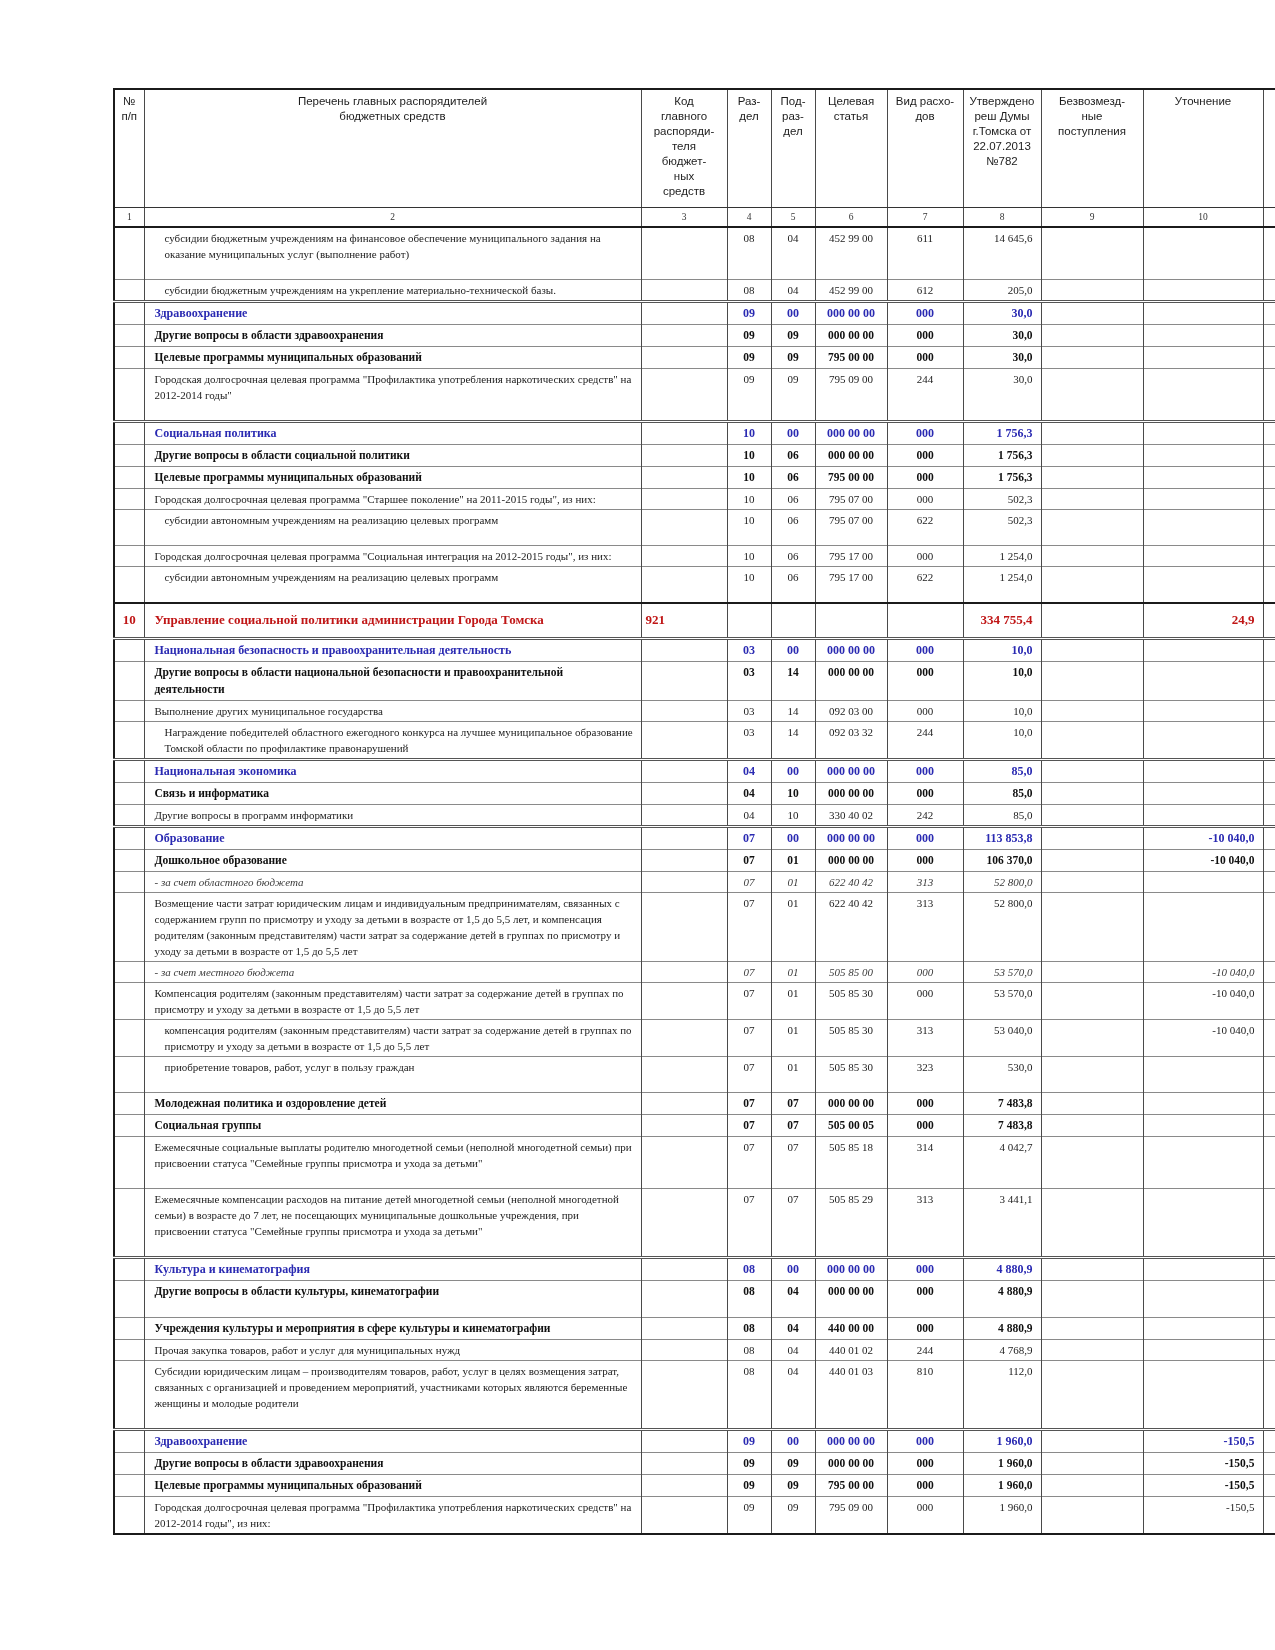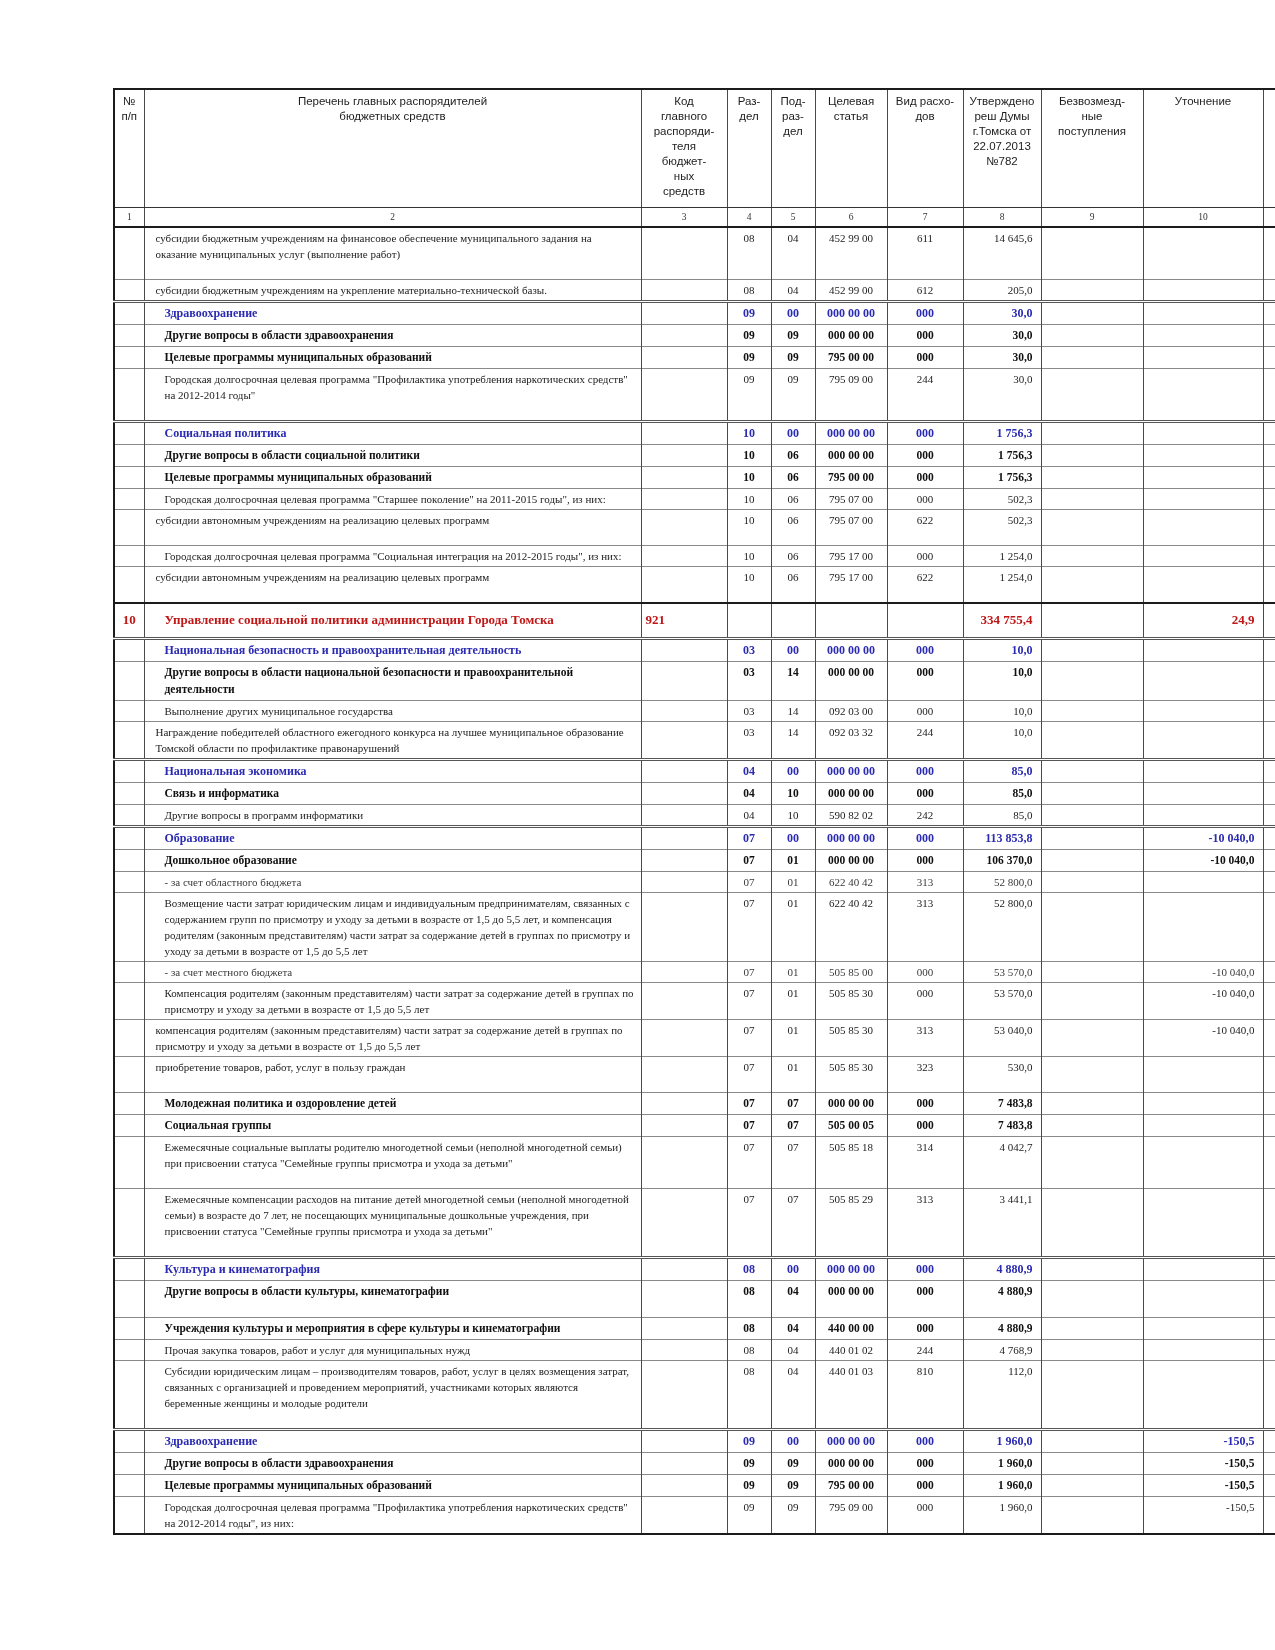--- a/index.html
+++ b/index.html
@@ -61,42 +61,43 @@
     padding:1px 2px;
     border-top:1px solid #333;
     border-bottom:2px solid #1b1b1b;
   }
   
   tbody tr{border-top:1px solid #8a8a8a;}
   tbody tr.section{border-top:3px double #555;}
   tbody tr.grand{border-top:2px solid #1b1b1b;border-bottom:2px solid #1b1b1b;}
 
   td.c-num{text-align:center;padding-left:1px;padding-right:1px;}
-  td.c-name{padding-left:20px;padding-right:6px;}
+  td.c-name{padding-left:10px;padding-right:6px;}
   td.c-code{text-align:left;}
   td.c-mid{text-align:center;}
   td.c-money{text-align:right;padding-right:8px;}
   td.c-stub{padding:0;}
 
-  tr.ind td.c-name{padding-left:11px;}
+  tr.ind td.c-name{padding-left:20px;}
   tr.pad td{padding-bottom:17px;}
 
   tr.section td{
     color:#2a2ab2;
     font-weight:bold;
     font-size:12px;
     line-height:17px;
   }
   tr.sub td{
     color:#101010;
     font-weight:bold;
     font-size:11.5px;
     line-height:17px;
   }
   tr.italic td{
+    font-style:italic;
     color:#3a3a3a;
   }
   tr.grand td{
     color:#c01616;
     font-weight:bold;
     font-size:13px;
     line-height:19px;
     padding-top:6px;
     padding-bottom:8px;
   }
@@ -425,21 +426,21 @@
           <td class="c-money"></td>
           <td class="c-money"></td>
           <td class="c-stub"></td>
         </tr>
         <tr class="detail">
           <td class="c-num"></td>
           <td class="c-name">Другие вопросы в программ информатики</td>
           <td class="c-code"></td>
           <td class="c-mid">04</td>
           <td class="c-mid">10</td>
-          <td class="c-mid">590 82 02</td>
+          <td class="c-mid">330 40 02</td>
           <td class="c-mid">242</td>
           <td class="c-money">85,0</td>
           <td class="c-money"></td>
           <td class="c-money"></td>
           <td class="c-stub"></td>
         </tr>
         <tr class="section">
           <td class="c-num"></td>
           <td class="c-name">Образование</td>
           <td class="c-code"></td>

